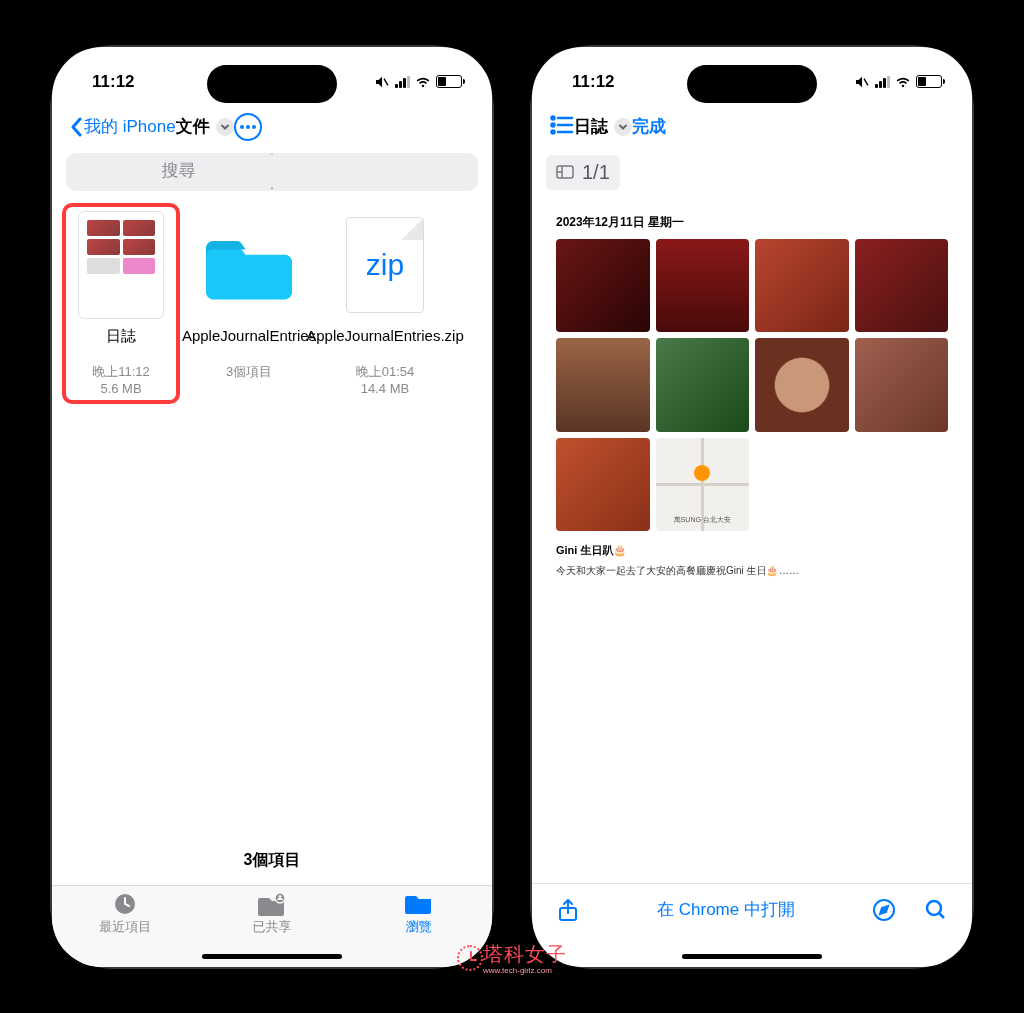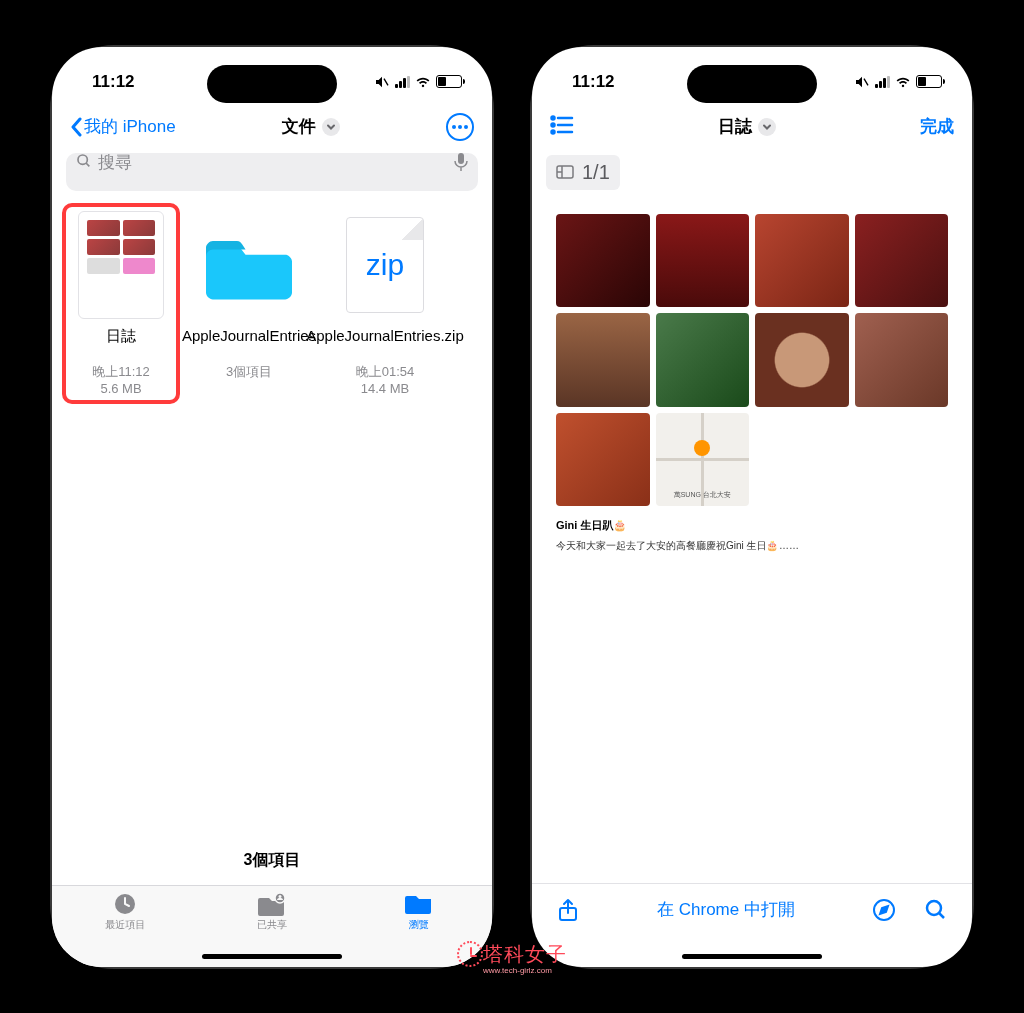--- a/index.html
+++ b/index.html
@@ -101,21 +101,20 @@
     background:#000;
     border-radius:1px;
   }
   .mute-icon {
     width:16px;height:16px;
   }
 
   
   .nav-bar {
     display: flex;
-    justify-content: space-between;
     align-items: center;
     padding: 6px 18px 10px;
     height: 48px;
   }
   .nav-back {
     display:flex;
     align-items:center;
     color:#007aff;
     font-size:17px;
     gap:2px;
@@ -157,24 +156,25 @@
     font-weight:600;
   }
 
   
   .search-bar {
     margin: 0 14px 12px;
     background:#eeeef0;
     border-radius:10px;
     height:38px;
     display:flex;
-    align-items:flex-start;
+    align-items:center;
     padding:0 10px;
     gap:6px;
     color:#8a8a8e;
+    flex-direction:column;
   }
   .search-bar input {
     flex:1;
     border:none;
     background:transparent;
     font-size:17px;
     outline:none;
     color:#000;
   }
   .search-bar input::placeholder{color:#8a8a8e}
@@ -271,21 +271,21 @@
     background:#f8f8f8;
     height:82px;
     padding-top:6px;
   }
   .tab {
     flex:1;
     display:flex;
     flex-direction:column;
     align-items:center;
     gap:2px;
-    font-size:10px;
+    font-size:13px;
     color:#8a8a8e;
   }
   .tab.active{color:#007aff}
   .tab-icon{width:28px;height:24px}
 
   .home-indicator {
     position:absolute;
     bottom:8px;
     left:50%;
     transform:translateX(-50%);
@@ -387,21 +387,21 @@
 
   
   .watermark {
     position:absolute;
     bottom:38px;
     left:50%;
     transform:translateX(-50%);
     color:#ff4a5a;
     font-size:20px;
     display:flex;
-    align-items:flex-start;
+    align-items:center;
     gap:0;
     font-weight:400;
     z-index:50;
     letter-spacing:1px;
   }
   .watermark-sub{
     font-size:8px;
     letter-spacing:0;
     display:block;
     color:#ff9aa4;
@@ -604,20 +604,21 @@
     <div class="page-chip">
       <svg width="18" height="14" viewBox="0 0 18 14" fill="none" stroke="#7a7a7e" stroke-width="1.5">
           <rect x="1" y="1" width="16" height="12" rx="2"></rect>
           <line x1="6" y1="1" x2="6" y2="13"></line>
           <line x1="1" y1="7" x2="6" y2="7"></line>
         </svg>
       <span>1/1</span>
     </div>
 
     <div class="journal">
+      <div class="journal-date">2023年12月11日 星期一</div>
       <div class="photo-grid">
         <div class="photo p1"></div>
         <div class="photo p2"></div>
         <div class="photo p3"></div>
         <div class="photo p4"></div>
         <div class="photo p5"></div>
         <div class="photo p6"></div>
         <div class="photo p7"></div>
         <div class="photo p8"></div>
         <div class="photo p9"></div>

